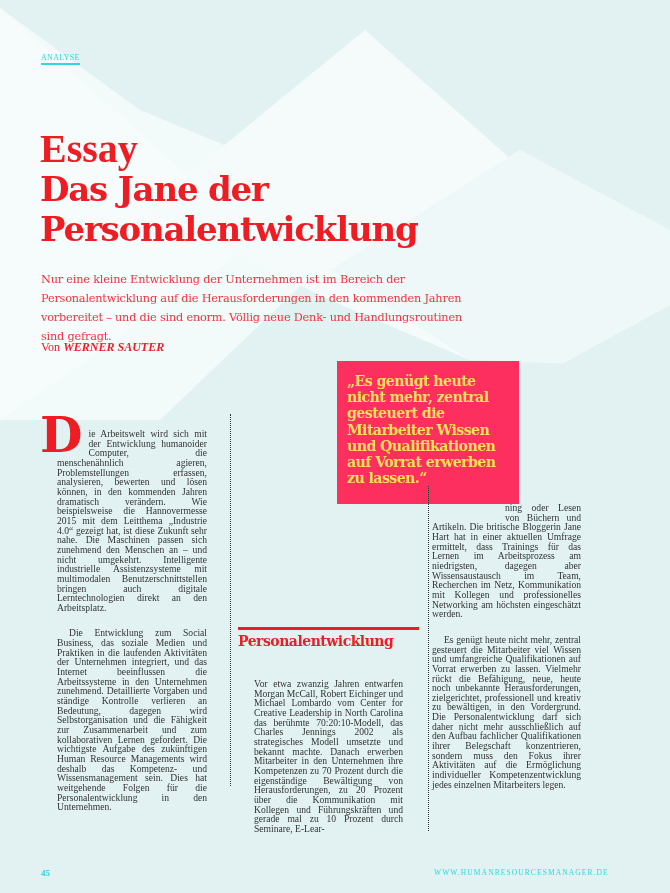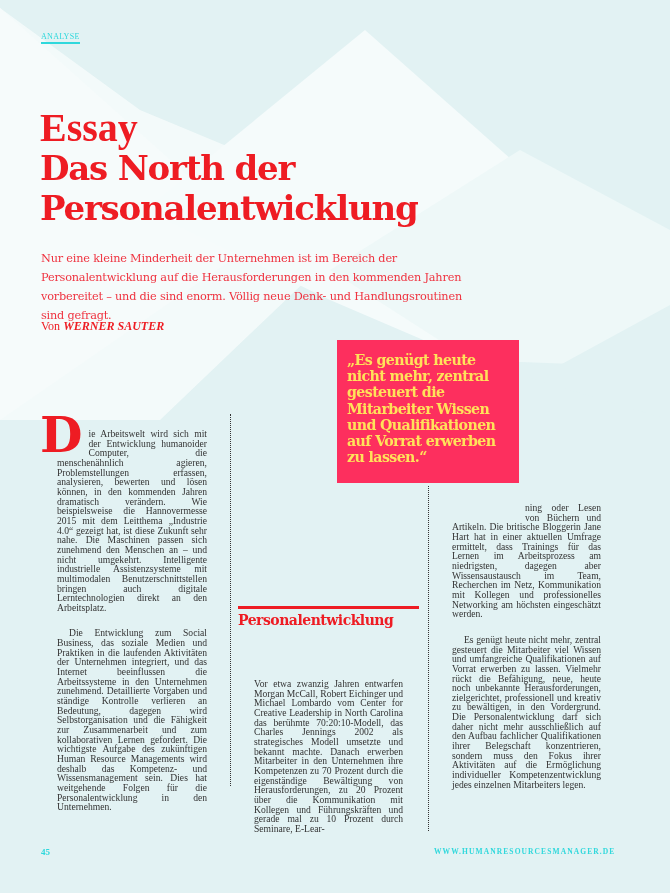--- a/index.html
+++ b/index.html
@@ -1,61 +1,61 @@
 <!DOCTYPE html>
 <html><head>
 <meta charset="utf-8">
 <style>
   html,body{margin:0;padding:0;}
   body{width:670px;height:893px;position:relative;overflow:hidden;background:#e2f2f3;font-family:"DejaVu Serif",serif;}
   .bg{position:absolute;left:0;top:0;width:670px;height:893px;}
-  .abs{position:absolute;}
+  .abs{position:absolute;margin-top:21px;}
   .section-tag{left:41px;top:32px;font-family:"Liberation Serif",serif;font-size:8px;letter-spacing:0.3px;color:#2fd8dc;border-bottom:2px solid #2fd8dc;line-height:9px;padding-bottom:1px;}
   .kicker{left:40px;top:108px;font-family:"Liberation Serif",serif;color:#ee1c23;font-size:40px;line-height:40px;font-weight:bold;}
   .headline{left:40px;top:148px;font-family:"DejaVu Serif",serif;font-weight:bold;color:#ee1c23;font-size:34px;line-height:40px;letter-spacing:-1.2px;white-space:nowrap;}
   .lead{left:41px;top:249px;width:440px;font-family:"DejaVu Serif",serif;color:#ef3340;font-size:11.3px;line-height:19px;letter-spacing:-0.2px;}
   .byline{left:41px;top:319px;font-family:"Liberation Serif",serif;color:#ee1c23;font-size:12px;}
   .byline b{font-style:italic;font-weight:bold;}
   .quote{left:337px;top:340px;width:182px;height:143px;background:#fd2f5e;box-sizing:border-box;padding:12px 10px 8px 10px;}
   .quote-text{font-family:"DejaVu Serif",serif;font-weight:bold;color:#ffe25a;font-size:14.2px;line-height:16.2px;letter-spacing:-0.6px;white-space:pre-line;}
   .col{position:absolute;font-family:"Liberation Serif",serif;color:#333;font-size:9.6px;line-height:9.65px;text-align:justify;}
   .col p{margin:16px;}
   .col p + p{text-indent:12px;}
   .col1{left:41px;top:413px;width:182px;}
   .dropcap{float:left;font-family:"DejaVu Serif",serif;font-weight:bold;color:#ee1c23;font-size:49px;line-height:40px;margin:2px 6px 0 -1px;}
   .divider-v{position:absolute;width:0;border-left:1.5px dotted #333;}
   .sub-rule{left:238px;top:606px;width:181px;height:3px;background:#ee1c23;}
   .subhead{left:238px;top:612px;font-family:"DejaVu Serif",serif;font-weight:bold;color:#ee1c23;font-size:14px;line-height:16px;letter-spacing:-0.5px;}
   .col2{left:238px;top:663px;width:181px;}
-  .col3{left:436px;top:487px;width:181px;}
+  .col3{left:416px;top:487px;width:181px;}
   .col3 .indent-block{float:left;width:89px;height:30px;}
   .footer-left{left:41px;top:847px;font-family:"Liberation Serif",serif;font-size:9px;color:#2fd8dc;font-weight:bold;}
-  .footer-right{left:434px;top:847px;font-family:"Liberation Serif",serif;font-size:7.5px;letter-spacing:1.1px;color:#2fd8dc;font-weight:bold;}
+  .footer-right{left:434px;top:847px;font-family:"Liberation Serif",serif;font-size:7.5px;letter-spacing:1.1px;color:#2fd8dc;font-weight:normal;}
 </style>
 </head>
 <body>
 
 <svg class="bg" viewBox="0 0 670 893" xmlns="http://www.w3.org/2000/svg">
   <rect width="670" height="893" fill="#e2f2f3"></rect>
   <polygon points="0,8 0,420 160,420 380,210 140,110" fill="#f5fbfb" opacity="0.9"></polygon>
   <polygon points="0,8 260,240 0,420" fill="#f6fbfb"></polygon>
   <polygon points="145,210 365,30 670,300 670,340 470,360 330,300" fill="#f5fbfb"></polygon>
   <polygon points="330,270 470,360 600,365 670,305 670,230 520,150" fill="#eef8f8"></polygon>
   <polygon points="470,360 560,365 670,305 670,420" fill="#e2f2f3"></polygon>
 </svg>
 
 <div class="abs section-tag">ANALYSE</div>
 
 <div class="abs kicker">Essay</div>
 <div class="abs headline">
-  <div>Das North der</div>
+  <div>Das Jane der</div>
   <div>Personalentwicklung</div>
 </div>
 
-<div class="abs lead">Nur eine kleine Minderheit der Unternehmen ist im Bereich der Personalentwicklung auf die Herausforderungen in den kommenden Jahren vorbereitet – und die sind enorm. Völlig neue Denk- und Handlungsroutinen sind gefragt.</div>
+<div class="abs lead">Nur eine kleine Entwicklung der Unternehmen ist im Bereich der Personalentwicklung auf die Herausforderungen in den kommenden Jahren vorbereitet – und die sind enorm. Völlig neue Denk- und Handlungsroutinen sind gefragt.</div>
 
 <div class="abs byline"><span>Von</span> <b>WERNER SAUTER</b></div>
 
 <div class="abs quote">
   <div class="quote-text">„Es genügt heute
  nicht mehr, zentral
  gesteuert die
  Mitarbeiter Wissen
  und Qualifikationen
  auf Vorrat erwerben

